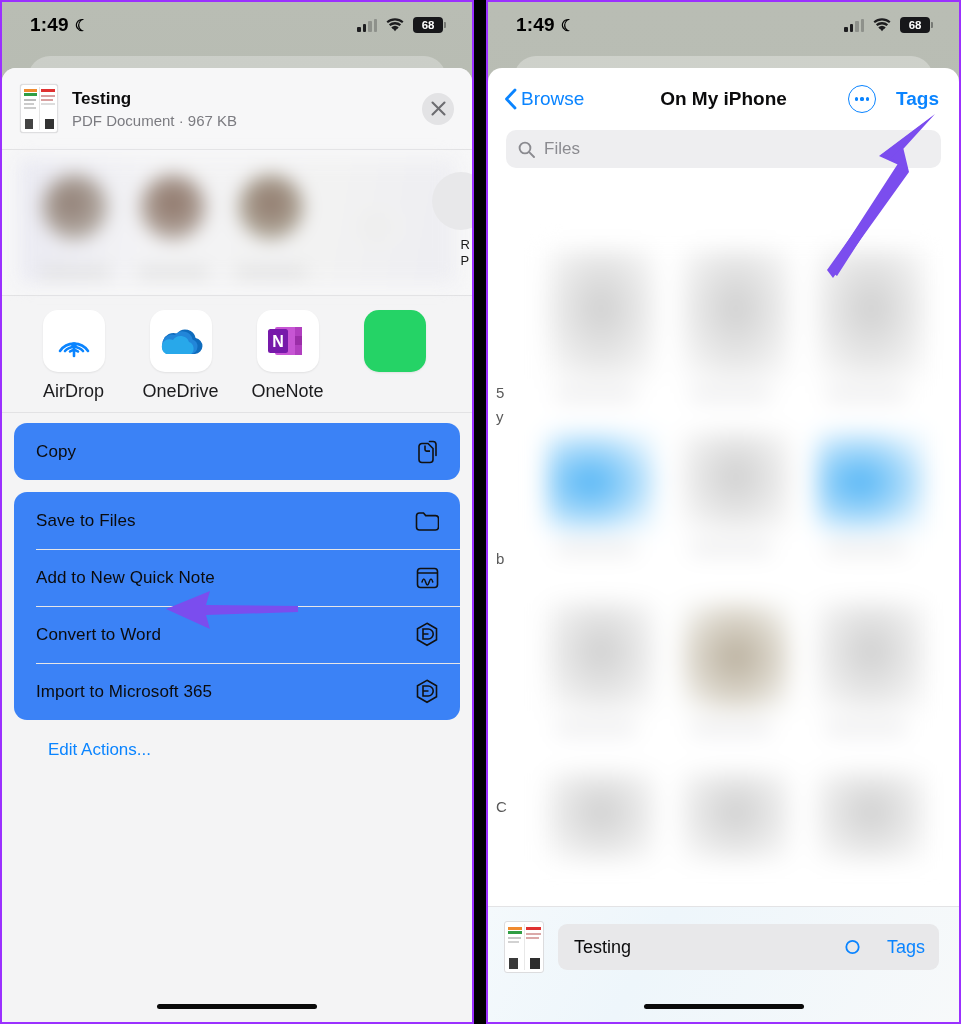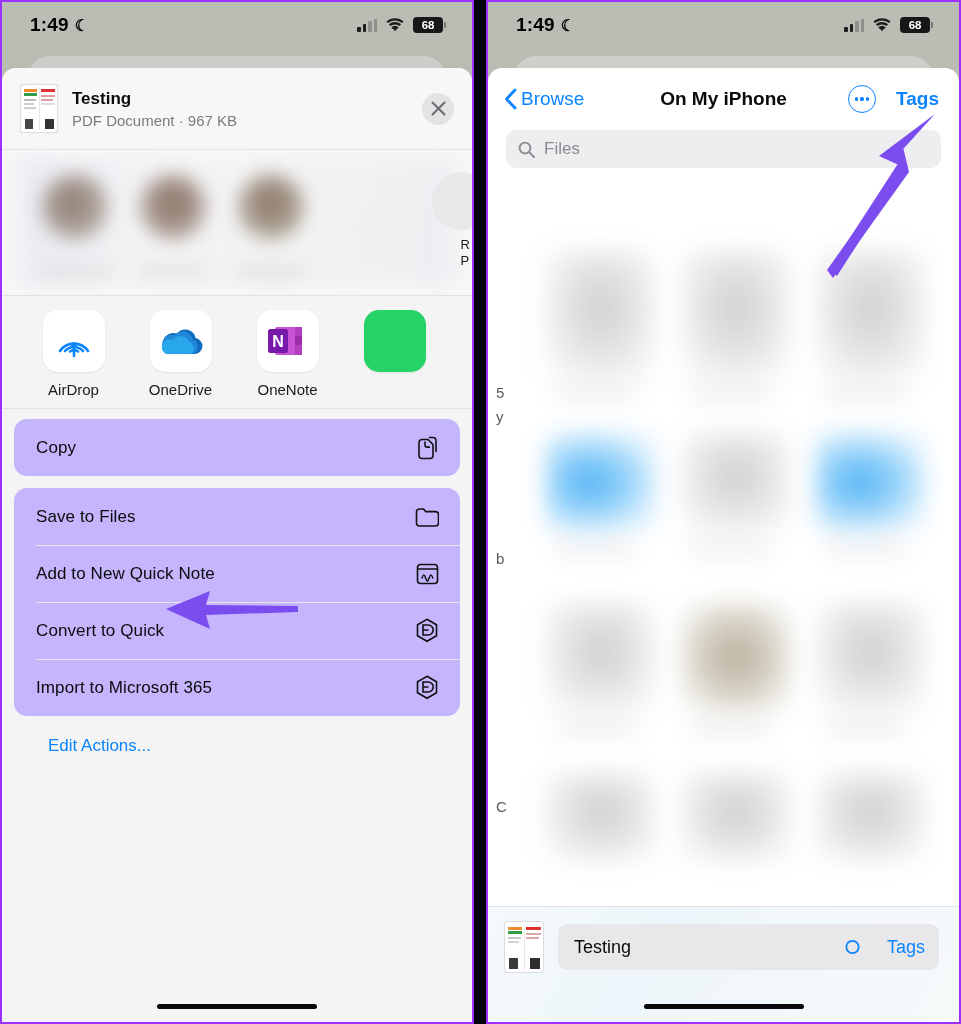--- a/index.html
+++ b/index.html
@@ -135,31 +135,31 @@
     overflow: hidden;
   }
   .app {
     width: 107px; flex:none; display:flex; flex-direction:column; align-items:center; cursor:pointer;
   }
   .app-ico {
     width: 62px; height: 62px; border-radius: 15px; background:#fff;
     display:flex; align-items:center; justify-content:center;
     box-shadow: 0 1px 2px rgba(0,0,0,.08); overflow:hidden; position:relative;
   }
-  .app-label { margin-top: 9px; font-size: 15px; color:#1b1b1d; white-space:nowrap;}
+  .app-label { margin-top: 9px; font-size: 18px; color:#1b1b1d; white-space:nowrap;}
   .notes-ico { background:#fff; }
   .notes-top { position:absolute; top:0; left:0; right:0; height:18px; background:#ffd426; border-radius:15px 15px 0 0;}
   .notes-dots{position:absolute;top:17px;left:0;right:0;height:5px;
     background:repeating-linear-gradient(90deg,#8d8d8d 0 2px, transparent 2px 5px);opacity:.55;}
   .notes-line{position:absolute;left:0;right:0;height:1px;background:#d4d4d4;}
   .wa-ico{ background:#25d366; }
 
   
   .actions { padding: 10px 12px 0; }
-  .group { background:#c4b5fd; border-radius: 13px; margin-bottom: 12px; overflow:hidden; }
+  .group { background:#3b82f6; border-radius: 13px; margin-bottom: 12px; overflow:hidden; }
   .arow {
     display:flex; align-items:center; justify-content:space-between;
     padding: 0 20px 0 22px; height: 57px; cursor:pointer; position:relative;
   }
   .arow + .arow::before{
     content:""; position:absolute; left:22px; right:0; top:0; height:1px; background:#e6e6e8;
   }
   .arow-label { font-size: 17px; color:#0b0b0c; letter-spacing:.1px;}
   .arow-ico { width: 26px; height: 26px; display:flex; align-items:center; justify-content:center; color:#111;}
   .edit-actions {
@@ -412,21 +412,21 @@
             <span class="arow-ico">
               <svg width="23" height="22" viewBox="0 0 23 22" fill="none" stroke="#111" stroke-width="1.6">
                 <rect x="1.5" y="1.5" width="20" height="19" rx="3"></rect>
                 <path d="M1.5 6 h20"></path>
                 <path d="M6 15 q1.8 -6 3.6 0 q1.8 6 3.6 0 q1.8 -6 3.6 0" stroke-width="1.5" stroke-linecap="round"></path>
               </svg>
             </span>
           </div>
 
           <div class="arow">
-            <span class="arow-label">Convert to Quick</span>
+            <span class="arow-label">Convert to Word</span>
             <span class="arow-ico">
               <svg width="24" height="25" viewBox="0 0 24 25" fill="none" stroke="#111" stroke-width="1.6">
                 <path d="M12 1.3 L21.5 6.8 v11 L12 23.3 L2.5 17.8 v-11 Z"></path>
                 <path d="M8 7 h5.2 a5 5 0 0 1 0 10 H8 Z M8 12 h5.5"></path>
               </svg>
             </span>
           </div>
 
           <div class="arow">
             <span class="arow-label">Import to Microsoft 365</span>

